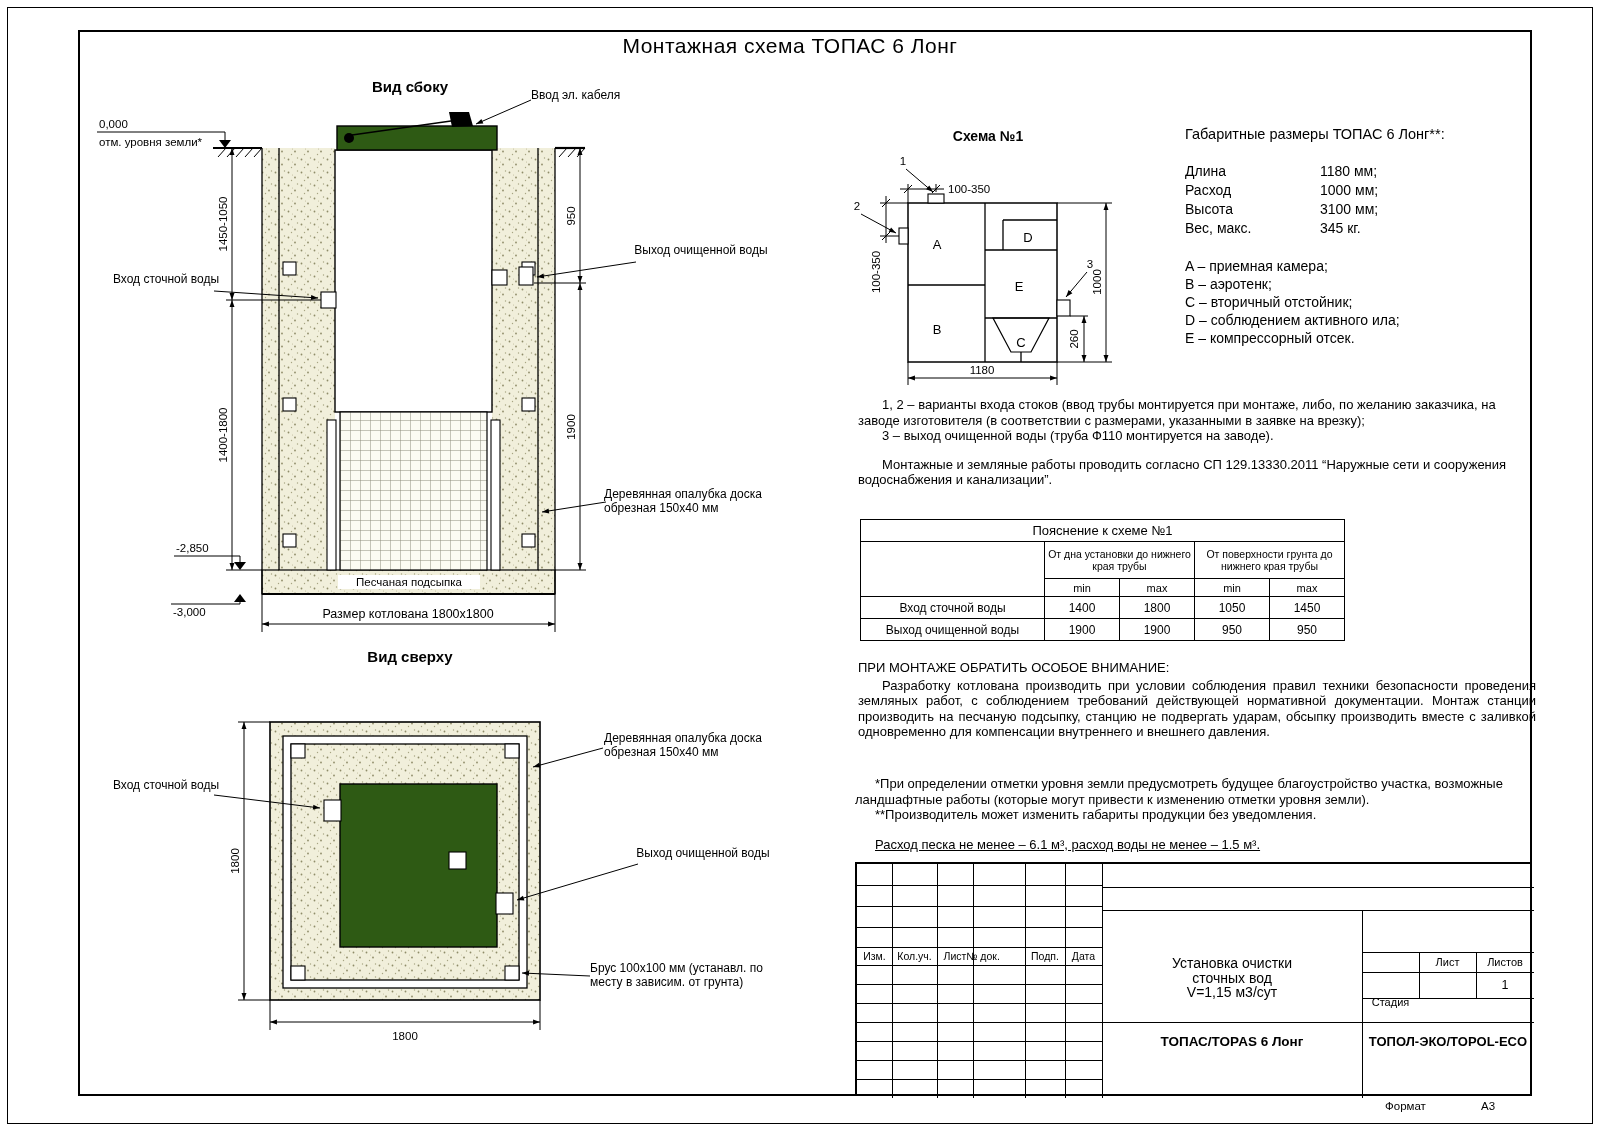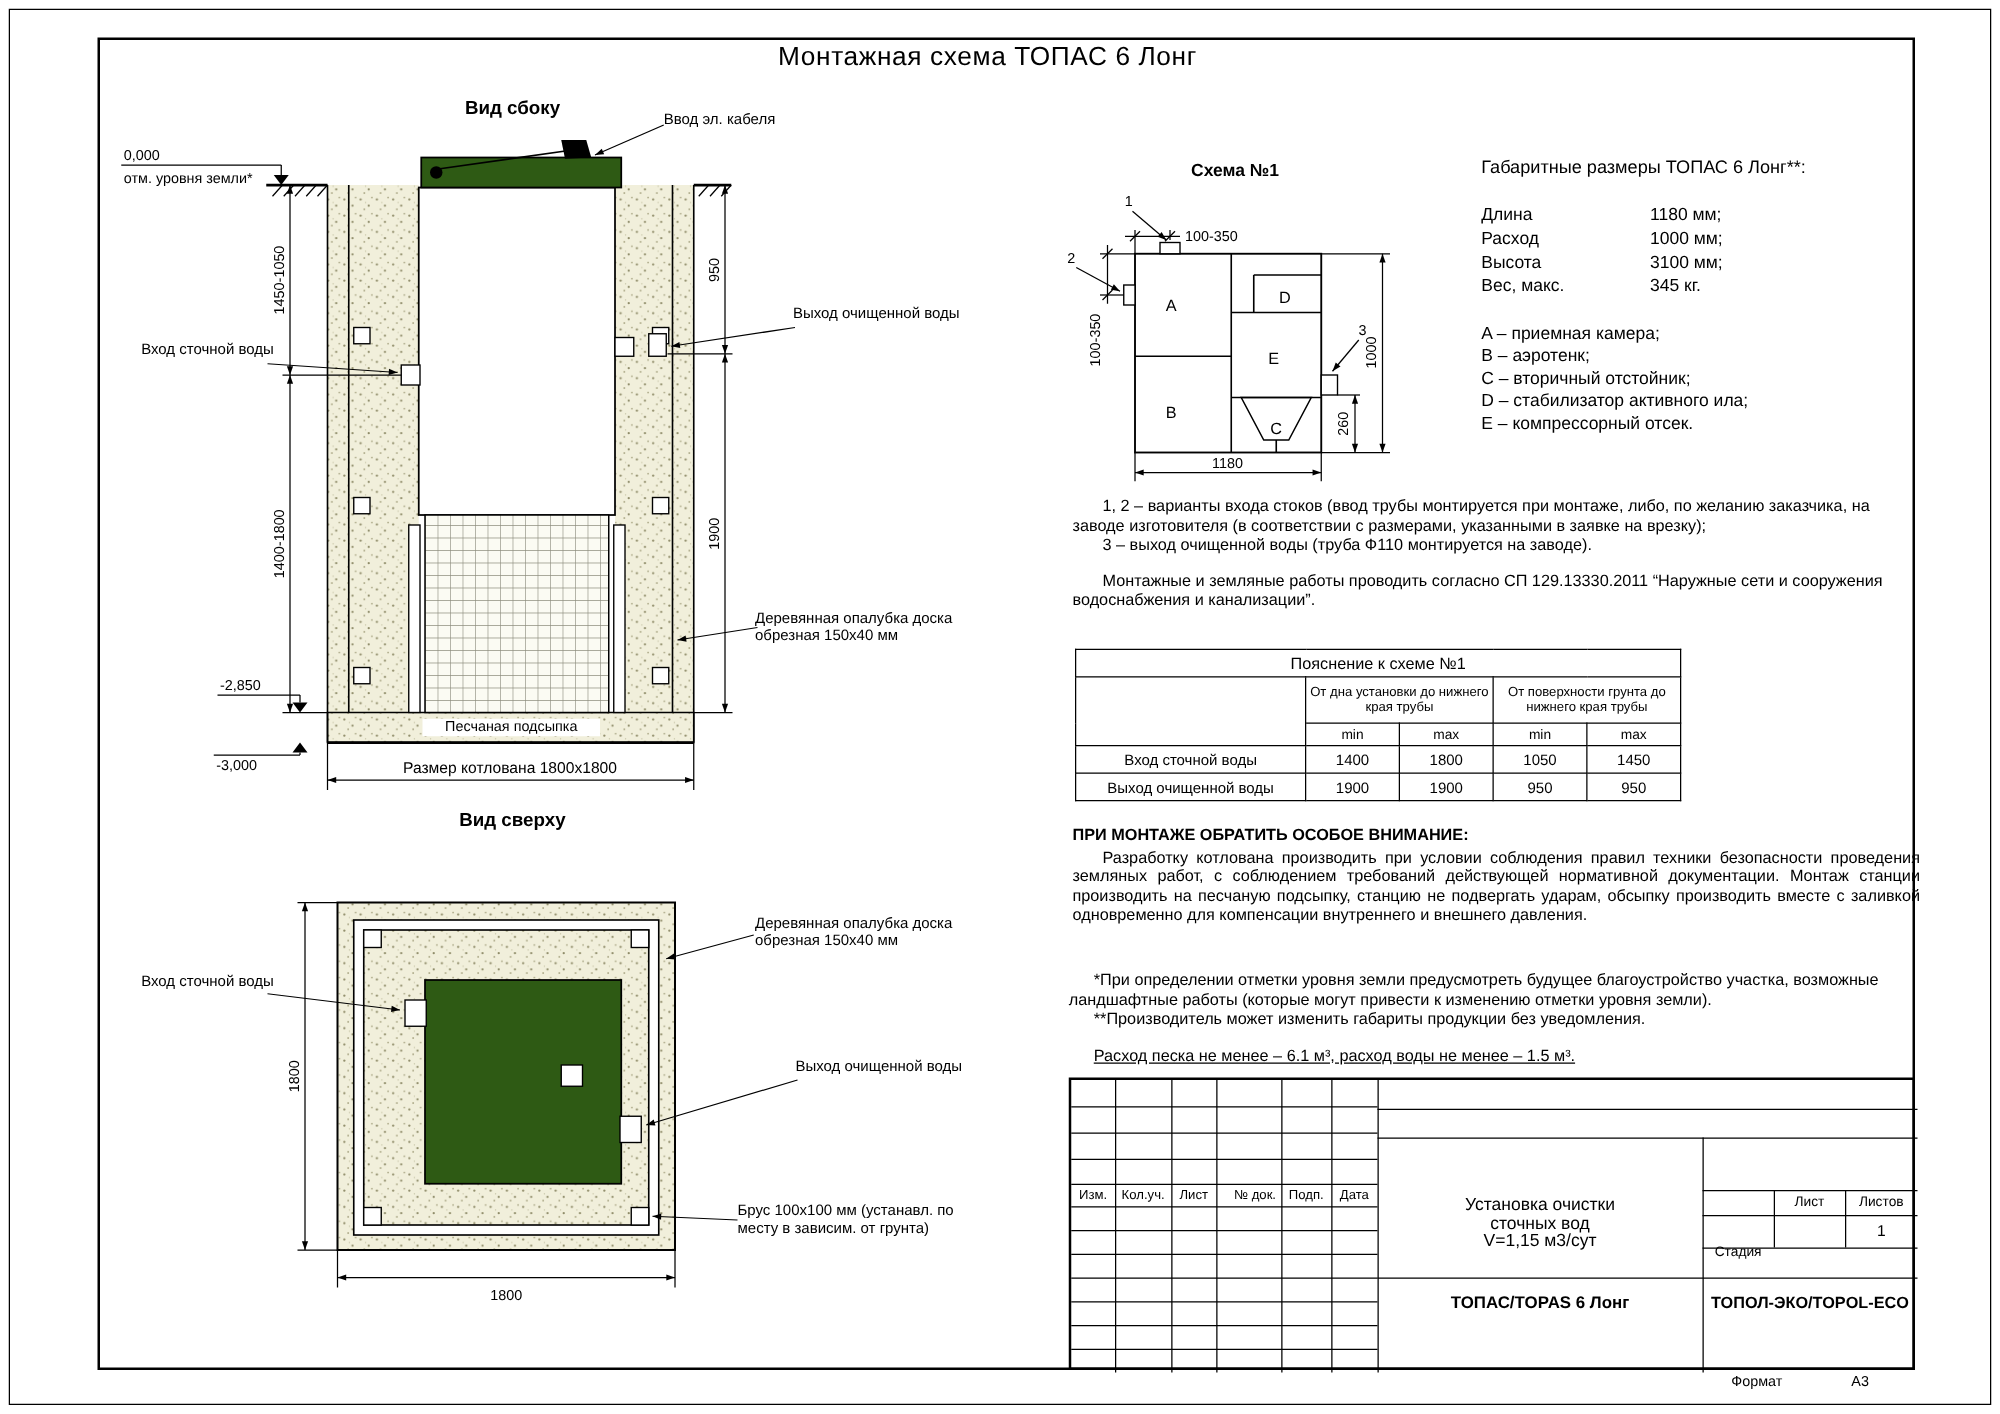--- a/index.html
+++ b/index.html
@@ -41,21 +41,21 @@
   table.exp-table { position:absolute; left:860px; top:519px; border-collapse:collapse;
                     table-layout:fixed; }
   table.exp-table td { border:1.4px solid #000; text-align:center; padding:1px 2px; }
   td.tt { font-size:13px; height:19px; }
   td.tg { font-size:10.5px; line-height:12.5px; height:34px; }
   td.tm { font-size:11px; height:15px; }
   td.tn { font-size:12px; height:19px; }
   td.tv { font-size:12px; }
 
   .attention { left:858px; top:660px; width:678px; font-size:13px; line-height:15.5px; }
-  .attention .att-title { font-weight:bold; }
+  .attention .att-title { font-weight:normal; }
   .attention .att-body { text-align:justify; text-indent:24px; margin-top:2px; }
 
   .footnotes { left:855px; top:776px; width:682px; font-size:13px; line-height:15.5px; }
   .footnotes p { margin:0; text-indent:20px; }
   .footnotes .consumption { margin-top:14px; text-decoration:underline; text-indent:20px; }
 
   .tb { position:absolute; left:855px; top:862px; width:677px; height:234px;
         border:2px solid #000; box-sizing:border-box; }
   .vl { position:absolute; width:1px; background:#000; }
   .hl { position:absolute; height:1px; background:#000; }
@@ -274,21 +274,21 @@
   <div class="abs specs">
     <div class="specs-title">Габаритные размеры ТОПАС 6 Лонг**:</div>
     <div class="spec-row"><span class="sn">Длина</span><span class="sv">1180 мм;</span></div>
     <div class="spec-row"><span class="sn">Расход</span><span class="sv">1000 мм;</span></div>
     <div class="spec-row"><span class="sn">Высота</span><span class="sv">3100 мм;</span></div>
     <div class="spec-row"><span class="sn">Вес, макс.</span><span class="sv">345 кг.</span></div>
     <div class="legend">
       <div>A – приемная камера;</div>
       <div>B – аэротенк;</div>
       <div>C – вторичный отстойник;</div>
-      <div>D – стабилизатор активного ила;</div>
+      <div>D – соблюдением активного ила;</div>
       <div>E – компрессорный отсек.</div>
     </div>
   </div>
 
   <div class="abs notes">
     <p>1, 2 – варианты входа стоков (ввод трубы монтируется при монтаже, либо, по желанию заказчика, на заводе изготовителя (в соответствии с размерами, указанными в заявке на врезку);</p>
     <p>3 – выход очищенной воды (труба Ф110 монтируется на заводе).</p>
     <p class="gap">Монтажные и земляные работы проводить согласно СП 129.13330.2011 “Наружные сети и сооружения водоснабжения и канализации”.</p>
   </div>
 
@@ -366,21 +366,21 @@
     <div class="hl" style="top:215px;left:0;width:245px"></div>
     <div class="hl" style="top:23px;left:245px;width:432px"></div>
     <div class="hl" style="top:46px;left:245px;width:432px"></div>
     <div class="hl" style="top:88px;left:505px;width:172px"></div>
     <div class="hl" style="top:108px;left:505px;width:172px"></div>
     <div class="hl" style="top:134px;left:505px;width:172px"></div>
     <div class="hl" style="top:158px;left:245px;width:432px"></div>
     <div class="tbt" style="left:0;width:35px;top:84px;">Изм.</div>
     <div class="tbt" style="left:35px;width:45px;top:84px;">Кол.уч.</div>
     <div class="tbt" style="left:80px;width:36px;top:84px;">Лист</div>
-    <div class="tbt" style="left:121px;width:52px;top:84px;">№ док.</div>
+    <div class="tbt" style="left:100px;width:52px;top:84px;">№ док.</div>
     <div class="tbt" style="left:168px;width:40px;top:84px;">Подп.</div>
     <div class="tbt" style="left:208px;width:37px;top:84px;">Дата</div>
     <div class="doc-title">
       <div>Установка очистки</div>
       <div>сточных вод</div>
       <div>V=1,15 м3/сут</div>
     </div>
     <div class="st-h" style="left:505px;width:57px;margin-top:40px;">Стадия</div>
     <div class="st-h" style="left:562px;width:57px;">Лист</div>
     <div class="st-h" style="left:619px;width:58px;">Листов</div>

